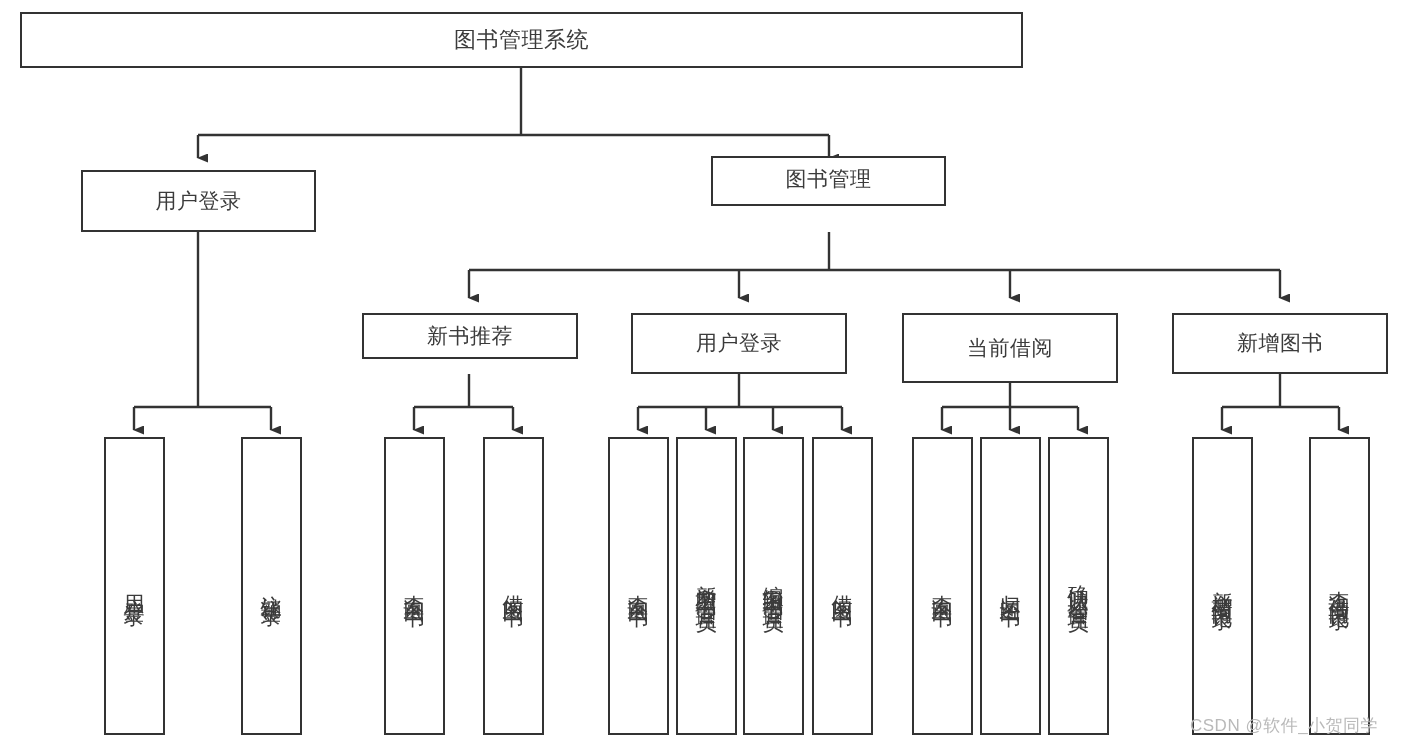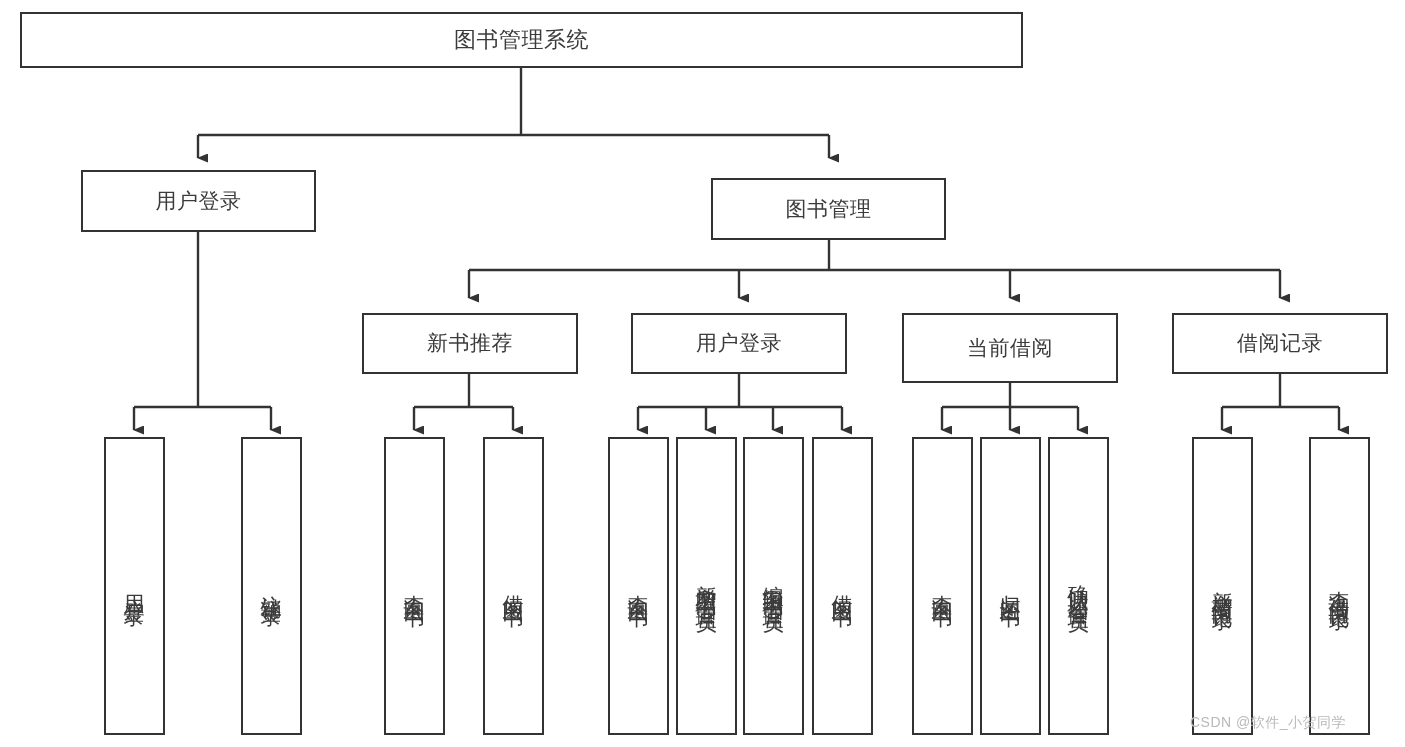--- a/index.html
+++ b/index.html
@@ -63,21 +63,21 @@
     font-size: 21px;
     line-height: 1.0;
     letter-spacing: 4px;
     white-space: nowrap;
     max-height: 286px;
   }
   #watermark {
     position: absolute;
     left: 1190px;
     top: 714px;
-    font-size: 14px;
+    font-size: 17px;
     color: #b9b9b9;
     letter-spacing: 0.5px;
     white-space: nowrap;
     z-index: 5;
   }
 </style>
 </head>
 <body>
 
 <div id="diagram-canvas">
@@ -132,35 +132,35 @@
     </g>
   </svg>
 
   <div class="node horiz root" style="left:20px; top:12px; width:1003px; height:56px;">
     <span class="node-label">图书管理系统</span>
   </div>
 
   <div class="node horiz" style="left:81px; top:170px; width:235px; height:62px;">
     <span class="node-label">用户登录</span>
   </div>
-  <div class="node horiz" style="left:711px; top:178px; width:235px; height:62px;">
+  <div class="node horiz" style="left:711px; top:156px; width:235px; height:50px;font-family:Liberation Mono, monospace;">
     <span class="node-label">图书管理</span>
   </div>
 
-  <div class="node horiz" style="left:362px; top:313px; width:216px; height:61px;">
+  <div class="node horiz" style="left:362px; top:313px; width:216px; height:46px;">
     <span class="node-label">新书推荐</span>
   </div>
   <div class="node horiz" style="left:631px; top:313px; width:216px; height:61px;">
     <span class="node-label">用户登录</span>
   </div>
   <div class="node horiz" style="left:902px; top:313px; width:216px; height:70px;">
     <span class="node-label">当前借阅</span>
   </div>
   <div class="node horiz" style="left:1172px; top:313px; width:216px; height:61px;">
-    <span class="node-label">借阅记录</span>
+    <span class="node-label">新增图书</span>
   </div>
 
   <div class="node vert" style="left:104px; top:437px; width:61px; height:298px;">
     <span class="node-label">用户登录</span>
   </div>
   <div class="node vert" style="left:241px; top:437px; width:61px; height:298px;">
     <span class="node-label">注销登录</span>
   </div>
 
   <div class="node vert" style="left:384px; top:437px; width:61px; height:298px;">

